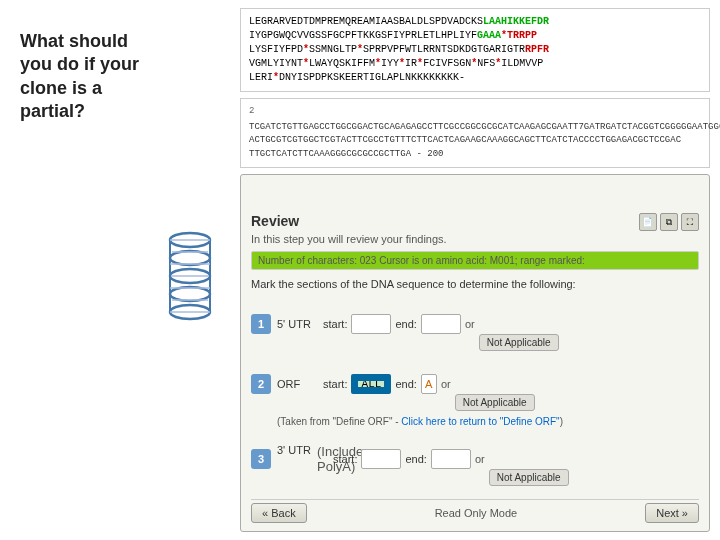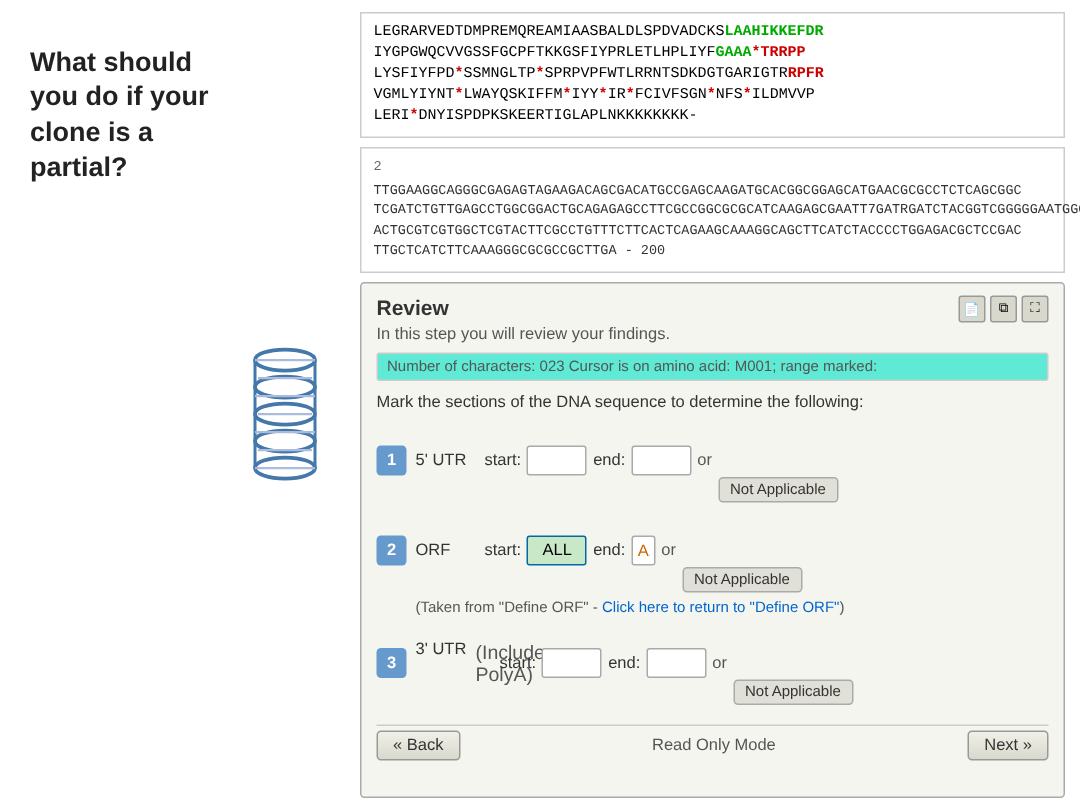--- a/index.html
+++ b/index.html
@@ -82,20 +82,21 @@
     
     .review-box {
       border: 1px solid #aaa;
       background: #f5f5f0;
       border-radius: 3px;
       padding: 8px 10px;
       flex: 1;
       display: flex;
       flex-direction: column;
       min-height: 0;
+      justify-content: flex-end;
     }
 
     .review-title {
       font-size: 14px;
       font-weight: bold;
       color: #333;
       margin-bottom: 4px;
     }
 
     .review-subtitle {
@@ -108,21 +109,21 @@
       position: relative;
       display: flex;
       align-items: flex-start;
     }
 
     .review-header-text {
       flex: 1;
     }
 
     .char-info {
-      background: #5eead4;
+      background: #84cc16;
       border: 1px solid #ccc;
       padding: 3px 6px;
       font-size: 10px;
       color: #555;
       margin-bottom: 8px;
       border-radius: 2px;
     }
 
     .mark-label {
       font-size: 11px;
@@ -231,28 +232,29 @@
       cursor: pointer;
     }
 
     .read-only-mode {
       font-size: 11px;
       color: #555;
     }
 
     .input-all {
       background: #c8e8c8;
-      border: 1px solid #0369a1;
+      border: 7px solid #0369a1;
       width: 40px;
       height: 20px;
       font-size: 11px;
       padding: 1px 3px;
       border-radius: 2px;
       color: #000;
       text-align: center;
+      font-family: Liberation Mono, monospace;
     }
 
     .input-a292 {
       background: #fff;
       border: 1px solid #aaa;
       width: 16px;
       height: 20px;
       font-size: 11px;
       padding: 1px 3px;
       border-radius: 2px;
@@ -305,21 +307,20 @@
   <div class="sequence-area">
     <div class="sequence-line"><span class="seq-normal">LEGRARVEDTDMPREMQREAMIAASBALDLSPDVADCKS</span><span class="seq-green">LAAHIKKEFDR</span></div>
     <div class="sequence-line"><span class="seq-normal">IYGPGWQCVVGSSFGCPFTKKGSFIYPRLETLHPLIYF</span><span class="seq-green">GAAA</span><span class="seq-red">*TRRPP</span></div>
     <div class="sequence-line"><span class="seq-normal">LYSFIYFPD</span><span class="seq-red">*</span><span class="seq-normal">SSMNGLTP</span><span class="seq-red">*</span><span class="seq-normal">SPRPVPFWTLRRNTSDKDGTGARIGTR</span><span class="seq-red">RPFR</span></div>
     <div class="sequence-line"><span class="seq-normal">VGMLYIYNT</span><span class="seq-red">*</span><span class="seq-normal">LWAYQSKIFFM</span><span class="seq-red">*</span><span class="seq-normal">IYY</span><span class="seq-red">*</span><span class="seq-normal">IR</span><span class="seq-red">*</span><span class="seq-normal">FCIVFSGN</span><span class="seq-red">*</span><span class="seq-normal">NFS</span><span class="seq-red">*</span><span class="seq-normal">ILDMVVP</span></div>
     <div class="sequence-line"><span class="seq-normal">LERI</span><span class="seq-red">*</span><span class="seq-normal">DNYISPDPKSKEERTIGLAPLNKKKKKKKK-</span></div>
   </div>
 
   <div class="sequence-area2">
     <div style="color:#666; font-size:9px; margin-bottom:2px;">2</div>
-    <div>TTGGAAGGCAGGGCGAGAGTAGAAGACAGCGACATGCCGAGCAAGATGCACGGCGGAGCATGAACGCGCCTCTCAGCGGC</div>
     <div>TCGATCTGTTGAGCCTGGCGGACTGCAGAGAGCCTTCGCCGGCGCGCATCAAGAGCGAATT7GATRGATCTACGGTCGGGGGAATGGC</div>
     <div>ACTGCGTCGTGGCTCGTACTTCGCCTGTTTCTTCACTCAGAAGCAAAGGCAGCTTCATCTACCCCTGGAGACGCTCCGAC</div>
     <div>TTGCTCATCTTCAAAGGGCGCGCCGCTTGA - 200</div>
   </div>
 
   <div class="review-box">
     <div class="review-header-row">
       <div class="review-header-text">
         <div class="review-title">Review</div>
         <div class="review-subtitle">In this step you will review your findings.</div>

